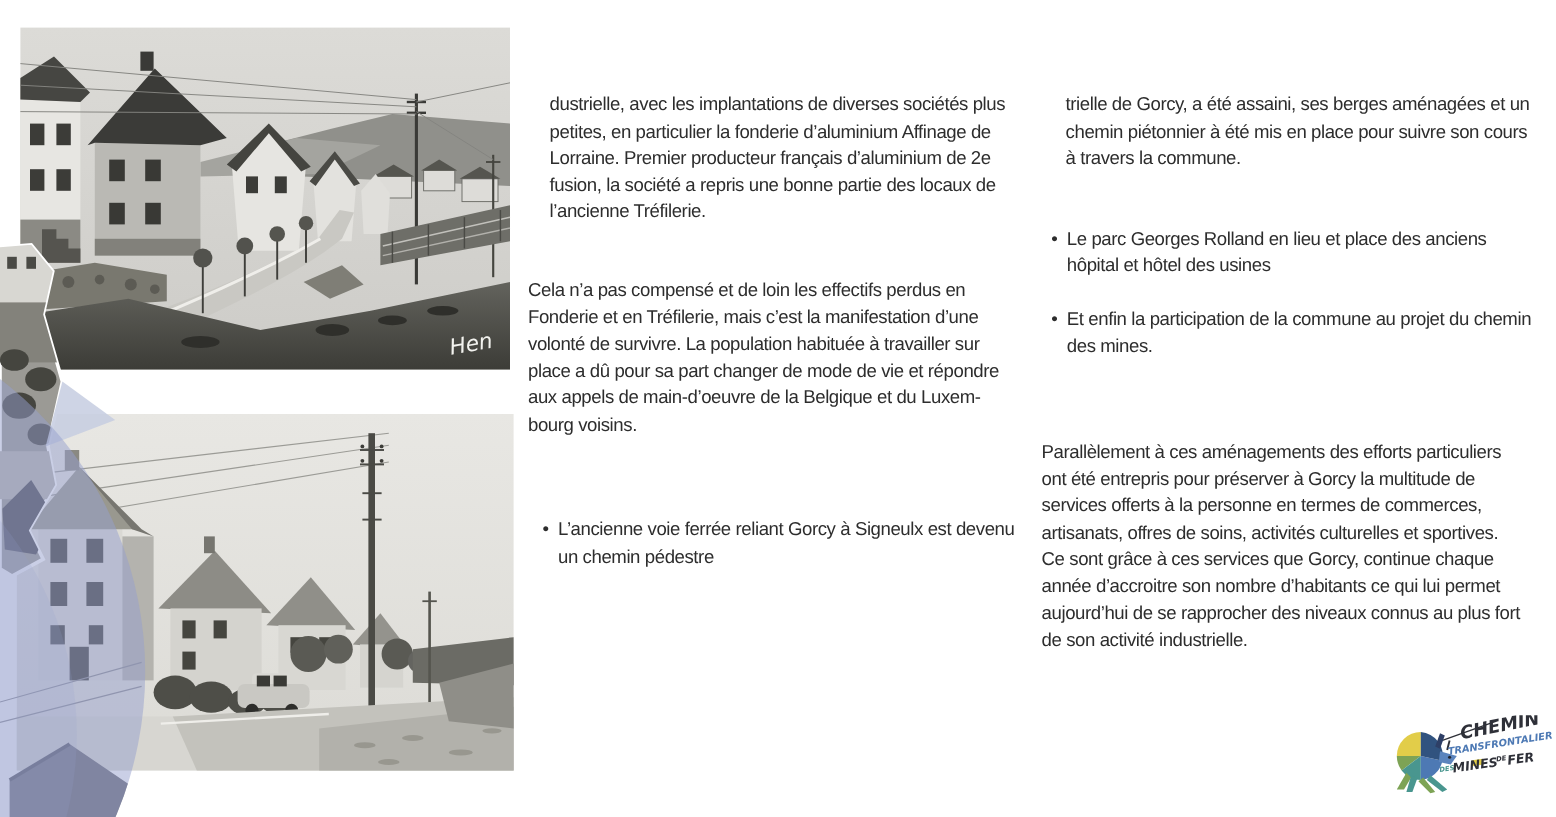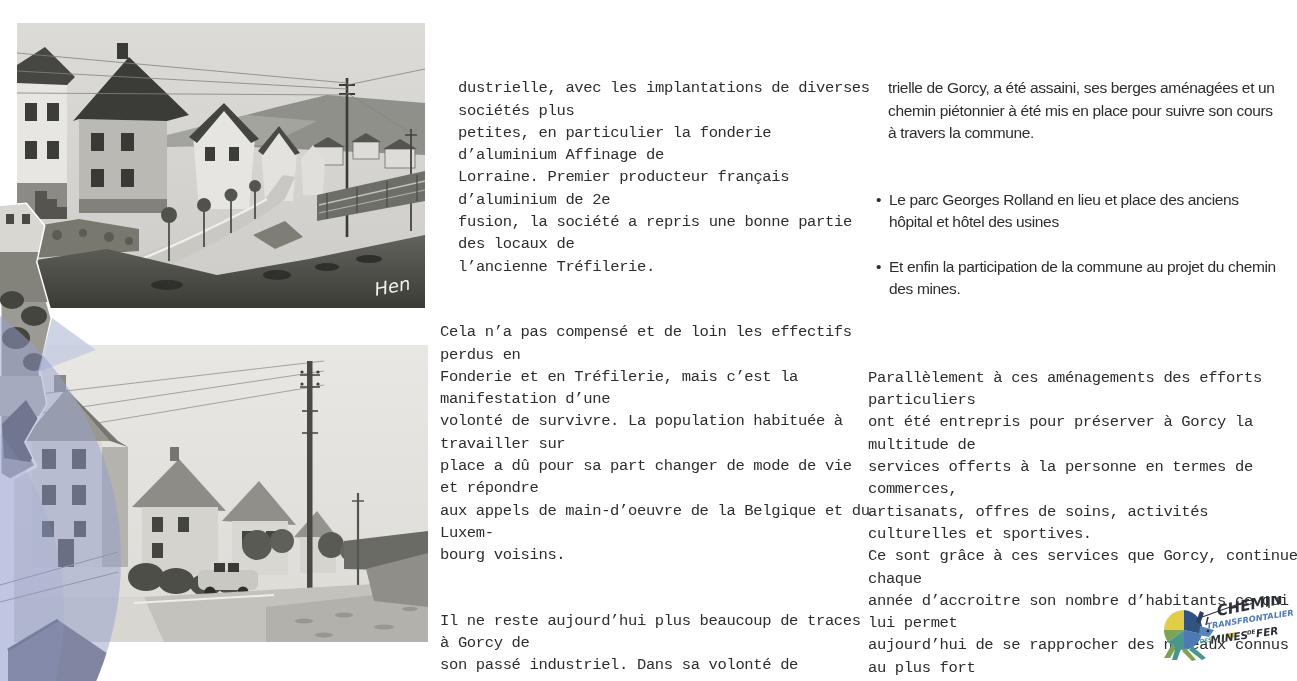--- a/index.html
+++ b/index.html
@@ -3,21 +3,21 @@
 <meta charset="utf-8">
 <style>
   html,body{margin:0;padding:0;}
   .page{position:relative;width:1297px;height:681px;background:#ffffff;overflow:hidden;
         font-family:"Liberation Sans",sans-serif;}
   
   .col{position:absolute;top:55px;width:436px;font-size:15.5px;line-height:22.3px;
        letter-spacing:-0.35px;color:#2d2d2d;white-space:pre-line;}
   #col1{left:440px;}
   #col2{left:868px;}
-  .para{margin:0 0 21px 0;font-family:Liberation Mono, monospace;}
+  .para{margin:0 0 21px 0;}
   .p-first{margin-left:18px;}
   .cont{margin:0 0 0 20px;}
   ul.blist{list-style:none;margin:0 0 0 25px;padding:0;}
   #col2 ul.blist{margin-left:21px;}
   .blist li{position:relative;}
   .blist li::before{content:"\2022";position:absolute;left:-13px;top:0;}
   .para-last{margin-top:22px;}
   
   .collage{position:absolute;left:0;top:0;}
   .logo{position:absolute;left:1152px;top:596px;}
@@ -274,25 +274,23 @@
 petites, en particulier la fonderie d’aluminium Affinage de
 Lorraine. Premier producteur français d’aluminium de 2e
 fusion, la société a repris une bonne partie des locaux de
 l’ancienne Tréfilerie.</p>
     <p class="para">Cela n’a pas compensé et de loin les effectifs perdus en
 Fonderie et en Tréfilerie, mais c’est la manifestation d’une
 volonté de survivre. La population habituée à travailler sur
 place a dû pour sa part changer de mode de vie et répondre
 aux appels de  main-d’oeuvre de la Belgique et du Luxem-
 bourg voisins.</p>
-    <p class="para">Il ne reste aujourd’hui plus beaucoup de traces à Gorcy de
-son passé industriel. Dans sa volonté de favoriser le bien être
-de ses habitants la municipalité a travaillé à la reconversion
-des anciens symboles de ce passé industriel :</p>
     <ul class="blist">
+      <li>L’ancienne voie ferrée reliant Gorcy à Signeulx est devenu
+un chemin pédestre</li>
       
     </ul>
   </div>
 
   <div class="col" id="col2">
     <p class="cont">trielle de Gorcy, a été assaini, ses berges aménagées et un
 chemin piétonnier à été mis en place pour  suivre son cours
 à  travers la commune.</p>
     <ul class="blist">
       <li>Le parc Georges Rolland en lieu et place des anciens

